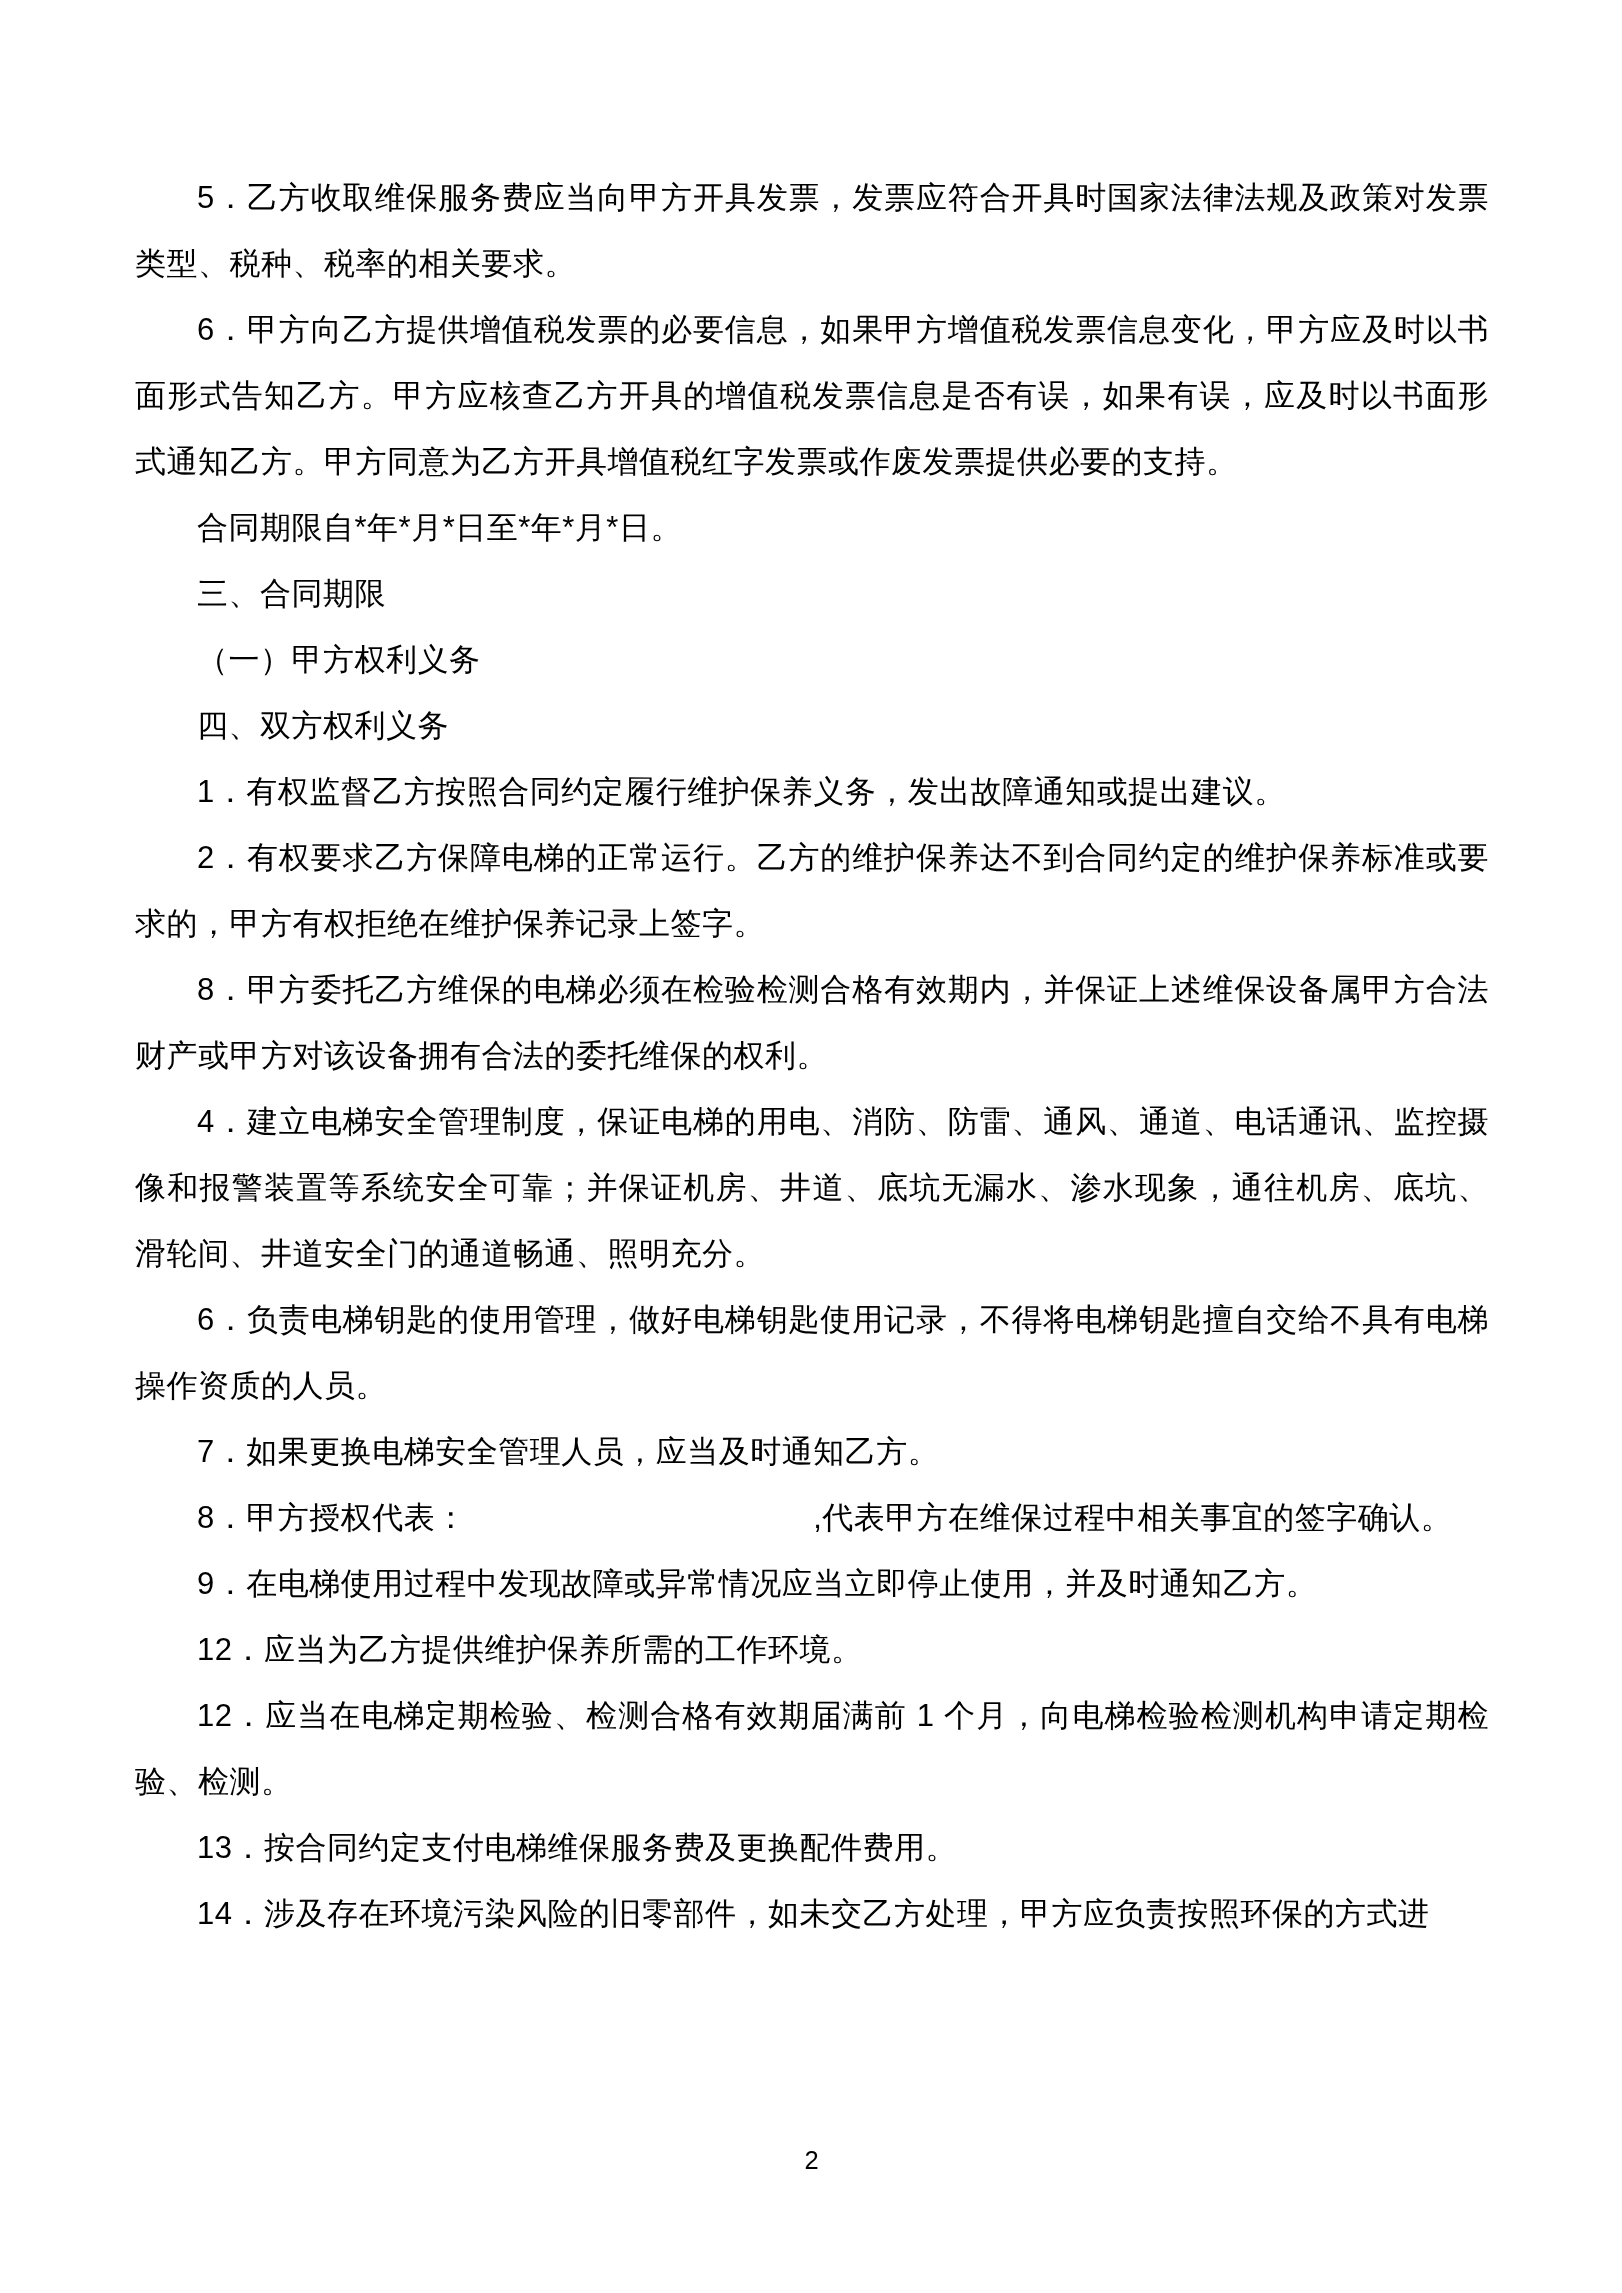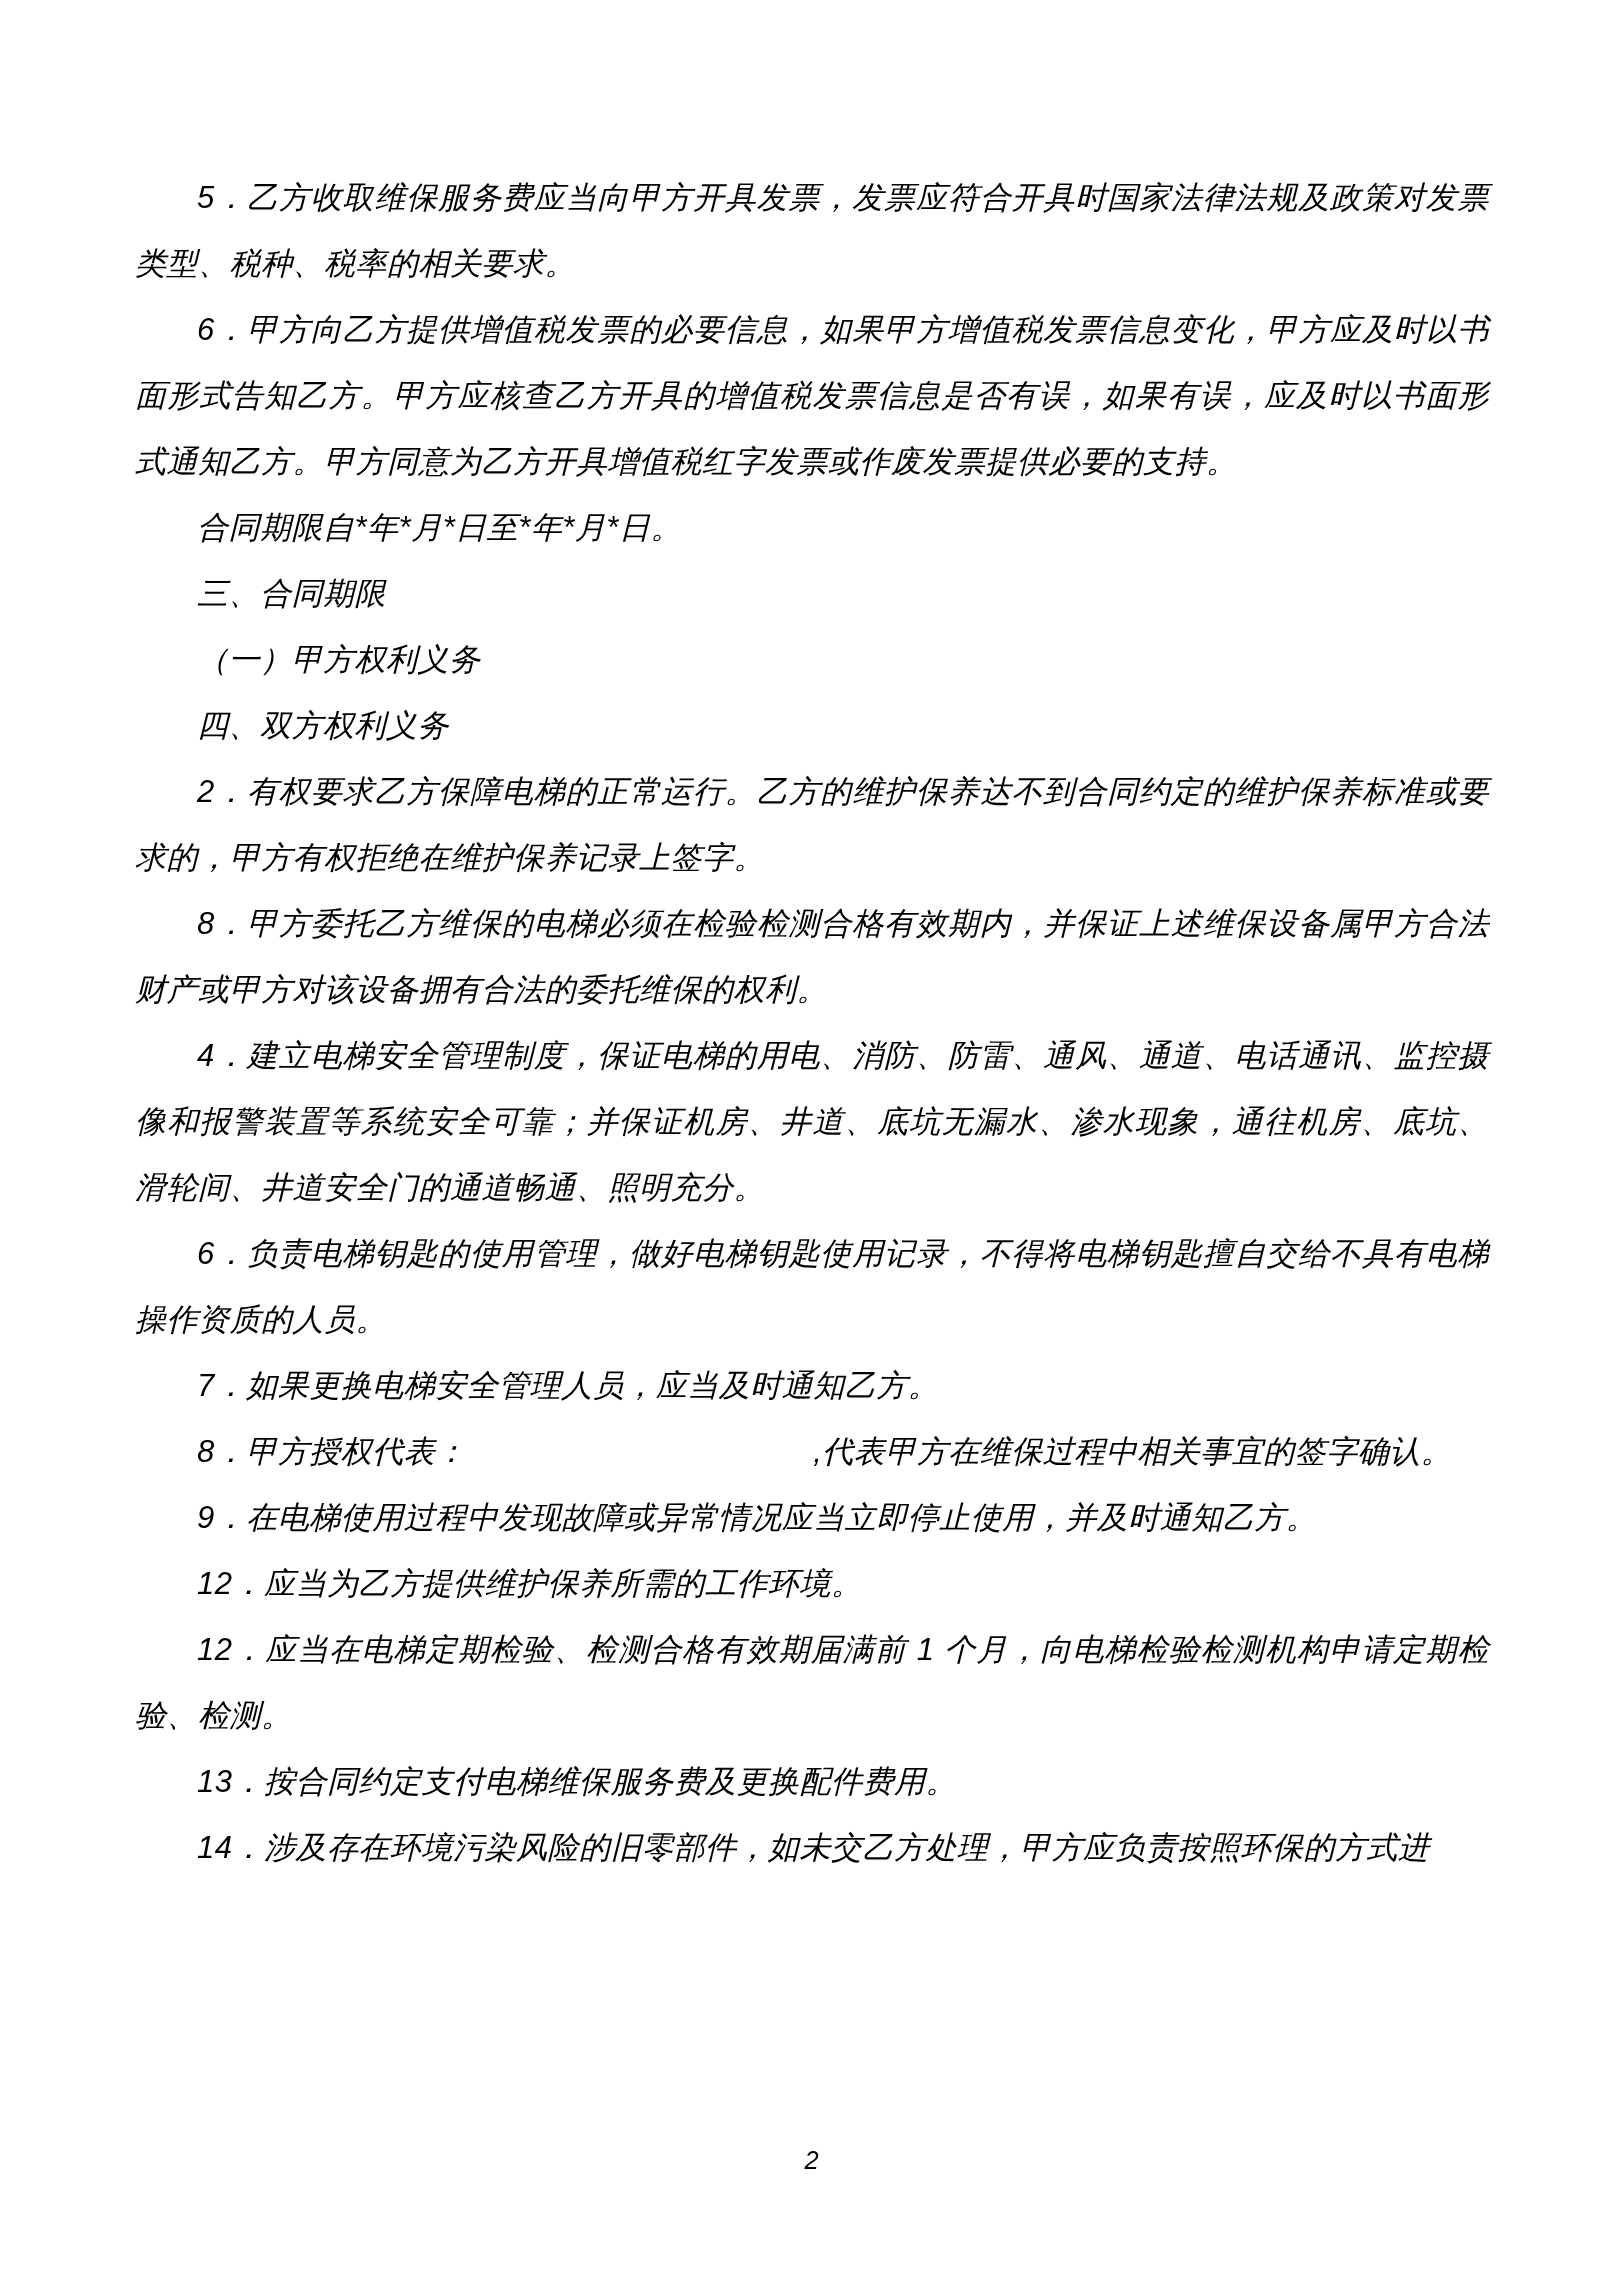--- a/index.html
+++ b/index.html
@@ -12,21 +12,20 @@
     background: #ffffff;
     position: relative;
     font-family: "Liberation Sans", sans-serif;
   }
   .doc-page {
     position: absolute;
     inset: 0;
     background: #ffffff;
     color: #000000;
     overflow: hidden;
-    font-style: italic;
   }
   .doc-content {
     position: absolute;
     left: 135px;
     top: 165px;
     width: 1354px;
     font-size: 31px;
     line-height: 66px;
     color: #000000;
     text-align: justify;
@@ -55,20 +54,21 @@
 <body>
 
 <div class="doc-page">
   <div class="doc-content">
       <p>5．乙方收取维保服务费应当向甲方开具发票，发票应符合开具时国家法律法规及政策对发票类型、税种、税率的相关要求。</p>
       <p>6．甲方向乙方提供增值税发票的必要信息，如果甲方增值税发票信息变化，甲方应及时以书面形式告知乙方。甲方应核查乙方开具的增值税发票信息是否有误，如果有误，应及时以书面形式通知乙方。甲方同意为乙方开具增值税红字发票或作废发票提供必要的支持。</p>
       <p>合同期限自*年*月*日至*年*月*日。</p>
       <p>三、合同期限</p>
       <p>（一）甲方权利义务</p>
       <p>四、双方权利义务</p>
+      <p>1．有权监督乙方按照合同约定履行维护保养义务，发出故障通知或提出建议。</p>
       <p>2．有权要求乙方保障电梯的正常运行。乙方的维护保养达不到合同约定的维护保养标准或要求的，甲方有权拒绝在维护保养记录上签字。</p>
       <p>8．甲方委托乙方维保的电梯必须在检验检测合格有效期内，并保证上述维保设备属甲方合法财产或甲方对该设备拥有合法的委托维保的权利。</p>
       <p>4．建立电梯安全管理制度，保证电梯的用电、消防、防雷、通风、通道、电话通讯、监控摄像和报警装置等系统安全可靠；并保证机房、井道、底坑无漏水、渗水现象，通往机房、底坑、滑轮间、井道安全门的通道畅通、照明充分。</p>
       <p>6．负责电梯钥匙的使用管理，做好电梯钥匙使用记录，不得将电梯钥匙擅自交给不具有电梯操作资质的人员。</p>
       <p>7．如果更换电梯安全管理人员，应当及时通知乙方。</p>
       <p>8．甲方授权代表：　　　　　　　　　　　,代表甲方在维保过程中相关事宜的签字确认。</p>
       <p>9．在电梯使用过程中发现故障或异常情况应当立即停止使用，并及时通知乙方。</p>
       <p>12．应当为乙方提供维护保养所需的工作环境。</p>
       <p>12．应当在电梯定期检验、检测合格有效期届满前 1 个月，向电梯检验检测机构申请定期检验、检测。</p>
       <p>13．按合同约定支付电梯维保服务费及更换配件费用。</p>

